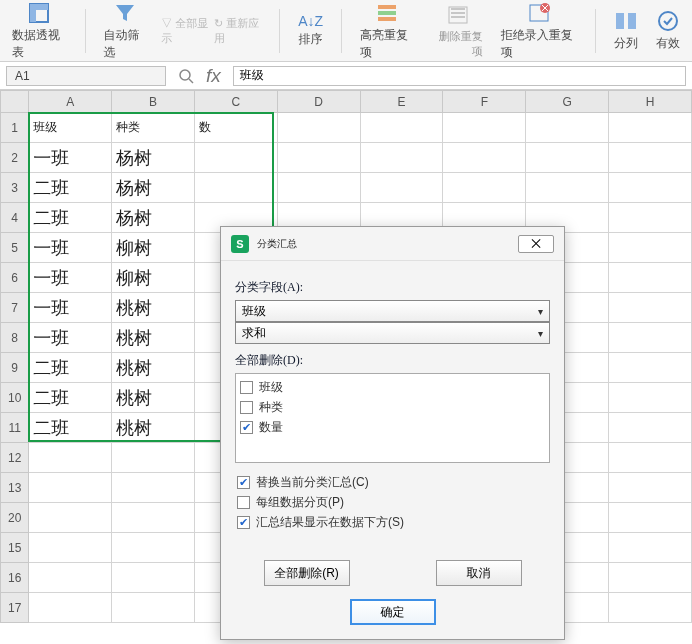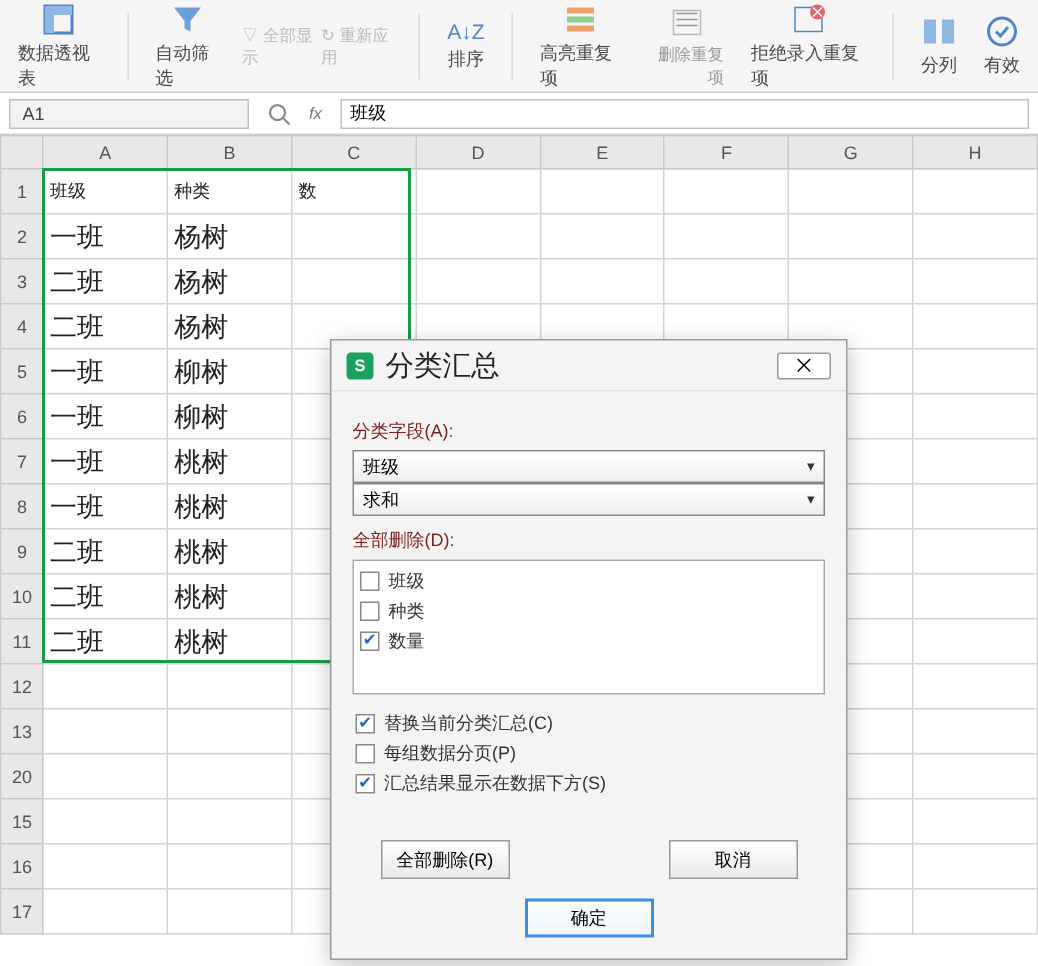--- a/index.html
+++ b/index.html
@@ -43,21 +43,21 @@
     width: 160px;
     height: 20px;
     border: 1px solid #c0c0c0;
     background: #f3f3f3;
     font-size: 12px;
     padding: 0 8px;
     display: flex;
     align-items: center;
     color: #444;
   }
-  .fx-label { font-style: italic; font-size: 11px; color: #777; }
+  .fx-label { font-style: italic; font-size: 19px; color: #777; }
   .formula-input {
     flex: 1;
     height: 20px;
     border: 1px solid #c0c0c0;
     font-size: 12px;
     padding: 0 6px;
     display: flex;
     align-items: center;
   }
   .zoom-icon { width: 16px; height: 16px; }
@@ -149,41 +149,42 @@
     width: 18px; height: 18px;
     background: #19a35e;
     border-radius: 3px;
     display: inline-flex;
     align-items: center;
     justify-content: center;
     color: #fff;
     font-size: 11px;
     font-weight: bold;
   }
-  .dlg-title-text { font-size: 19px; color: #222; text-align: center; }
+  .dlg-title-text { font-size: 10px; color: #222; text-align: center; }
   .dlg-close {
     margin-left: auto;
     width: 36px;
     height: 18px;
     border: 1px solid #999;
     border-radius: 2px;
     display: flex;
     align-items: center;
     justify-content: center;
     font-size: 12px;
     cursor: pointer;
     background:#fff;
   }
   .dlg-body {
     padding: 10px 14px 6px;
   }
   .dlg-label {
     font-size: 12px;
-    color: #7f1d1d;
+    color: #0f172a;
     margin: 8px 0 4px;
+    font-family: Liberation Serif, serif;
   }
   .dlg-select {
     width: 100%;
     height: 22px;
     border: 1px solid #888;
     background: linear-gradient(#fff,#eee);
     font-size: 12px;
     padding: 0 6px;
     display: flex;
     align-items: center;
@@ -215,21 +216,20 @@
     display: inline-flex;
     align-items: center;
     justify-content: center;
     font-size: 11px;
     line-height: 1;
     color: #2266cc;
   }
   .dlg-lower { padding: 8px 2px 10px; }
   .dlg-btns {
     display: flex;
-    gap: 10px;
     justify-content: center;
     padding: 10px 12px 14px;
   }
   .btn {
     min-width: 86px;
     height: 26px;
     border: 1px solid #9a9a9a;
     background: linear-gradient(#fff,#eaeaea);
     font-size: 12px;
     display: inline-flex;

